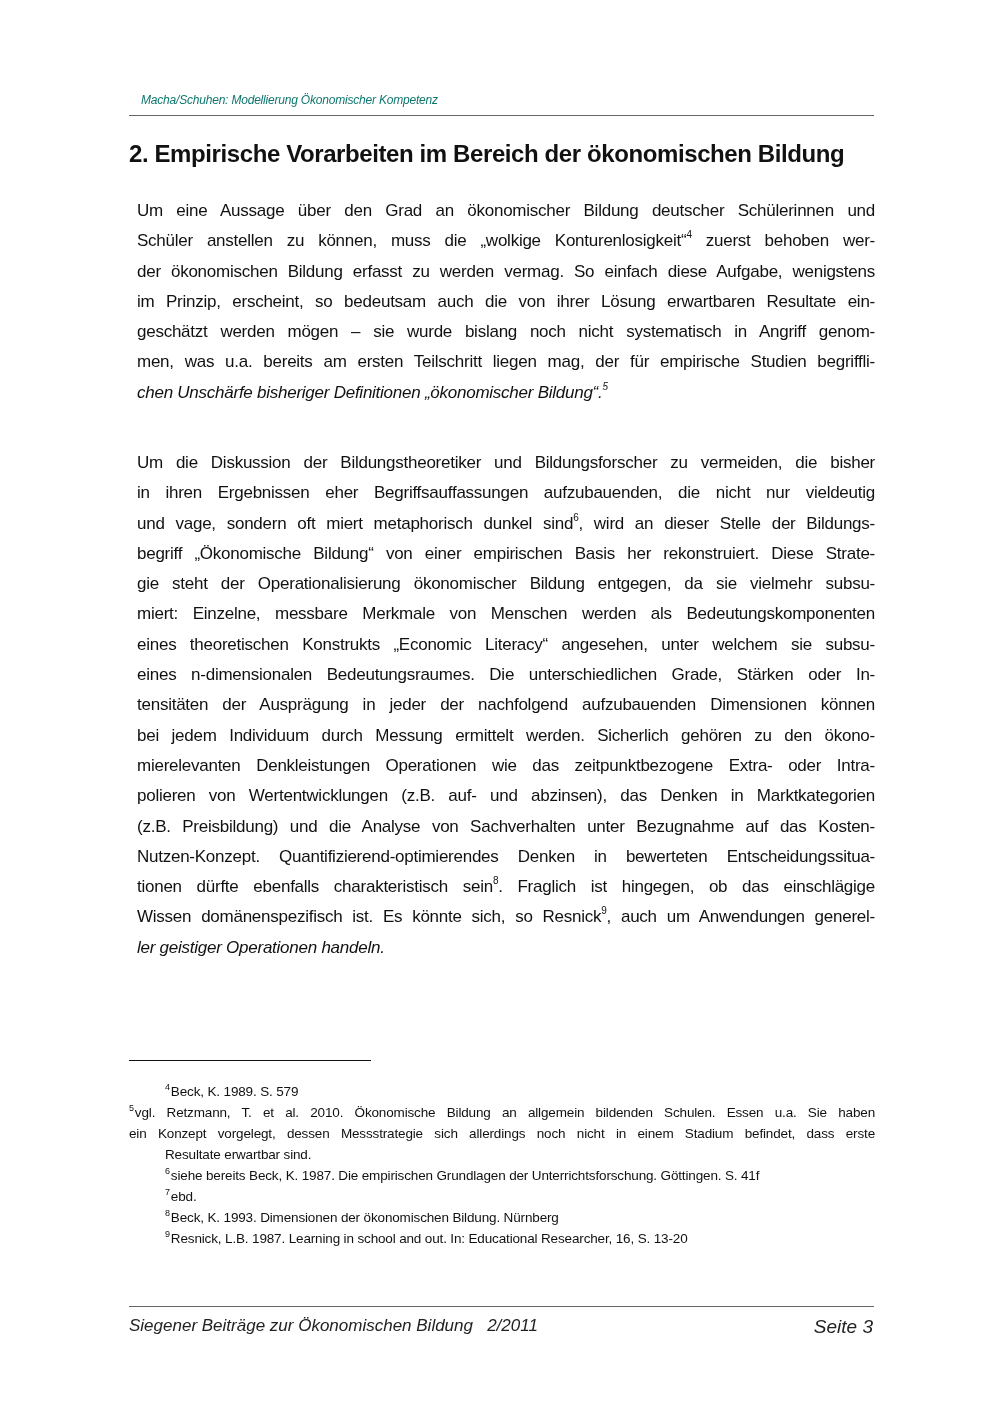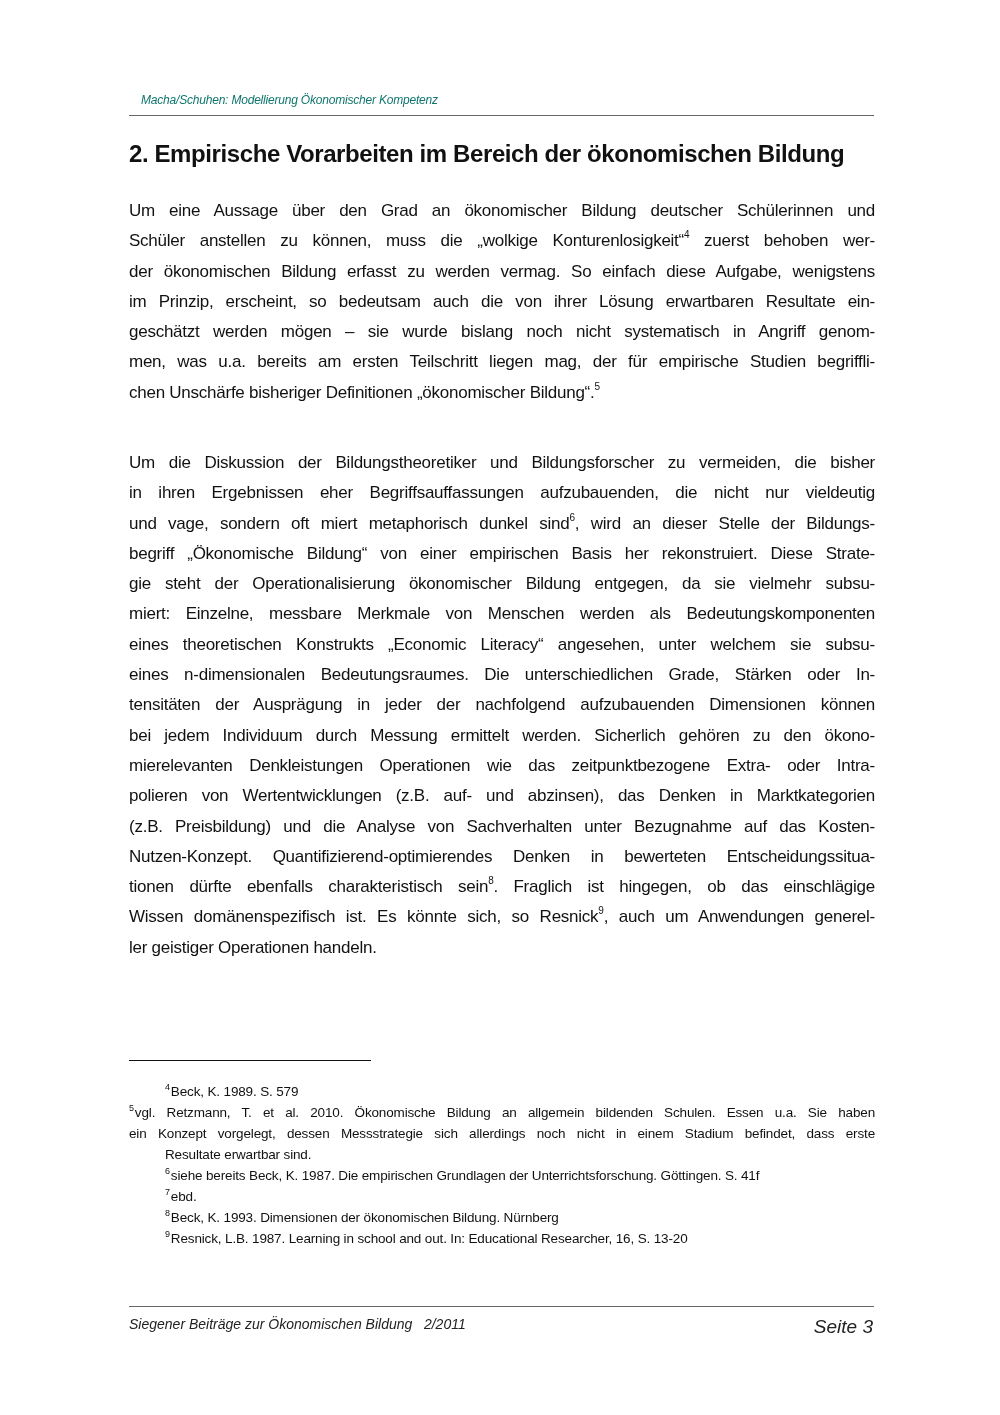--- a/index.html
+++ b/index.html
@@ -5,33 +5,33 @@
   html, body { margin: 0; padding: 0; background: #ffffff; }
   body { width: 1000px; height: 1415px; position: relative; overflow: hidden;
          font-family: "Liberation Sans", sans-serif; color: #111111; }
   .running-head { position: absolute; left: 141px; top: 93px; font-size: 12px;
                   font-style: italic; color: #0f766e; letter-spacing: -0.2px; }
   .head-rule { position: absolute; left: 129px; width: 745px; top: 115px; height: 1px; background: #666; }
   .section-title { position: absolute; left: 129px; top: 140px; font-size: 24px; font-weight: bold;
                    color: #111; letter-spacing: -0.4px; white-space: nowrap; }
   .para { position: absolute; left: 129px; width: 746px; }
   .line { display: block; height: 30.3px; line-height: 30.3px; font-size: 17px; white-space: nowrap;
-          text-align: justify; text-align-last: justify; letter-spacing: -0.25px; }
-  .line.last { text-align-last: left; }
+          text-align: justify; text-align-last: justify; letter-spacing: -0.25px; margin-left: 8px; }
+  .line.last { text-align-last: left; font-style: italic; }
   .p1 { top: 196px; }
   .p2 { top: 448px; }
   sup { font-size: 10px; line-height: 0; vertical-align: 8px; }
   .fn-rule { position: absolute; left: 129px; top: 1060px; width: 242px; height: 1px; background: #111; }
   .footnotes { position: absolute; left: 129px; top: 1081px; width: 746px; }
   .fn-line { display: block; font-size: 13.5px; line-height: 21px; height: 21px; white-space: nowrap;
              text-align: justify; text-align-last: justify; letter-spacing: -0.15px; }
   .fn-line.last { text-align-last: left; margin-left: 36px; }
   .fn-line sup { font-size: 9px; vertical-align: 6px; margin-right: 1px; }
   .foot-rule { position: absolute; left: 129px; width: 745px; top: 1306px; height: 1px; background: #666; }
-  .foot-left { position: absolute; left: 129px; top: 1316px; font-size: 14px; font-style: italic; color: #222; }
+  .foot-left { position: absolute; left: 129px; top: 1316px; font-size: 17px; font-style: italic; color: #222; }
   .foot-right { position: absolute; right: 127px; top: 1316px; font-size: 19px; font-style: italic; color: #222; text-align: center; }
 </style>
 </head>
 <body>
 
 <div class="running-head">Macha/Schuhen: Modellierung Ökonomischer Kompetenz</div>
 <div class="head-rule"></div>
 
 <h1 class="section-title" style="margin:0;">2. Empirische Vorarbeiten im Bereich der ökonomischen Bildung</h1>
 

